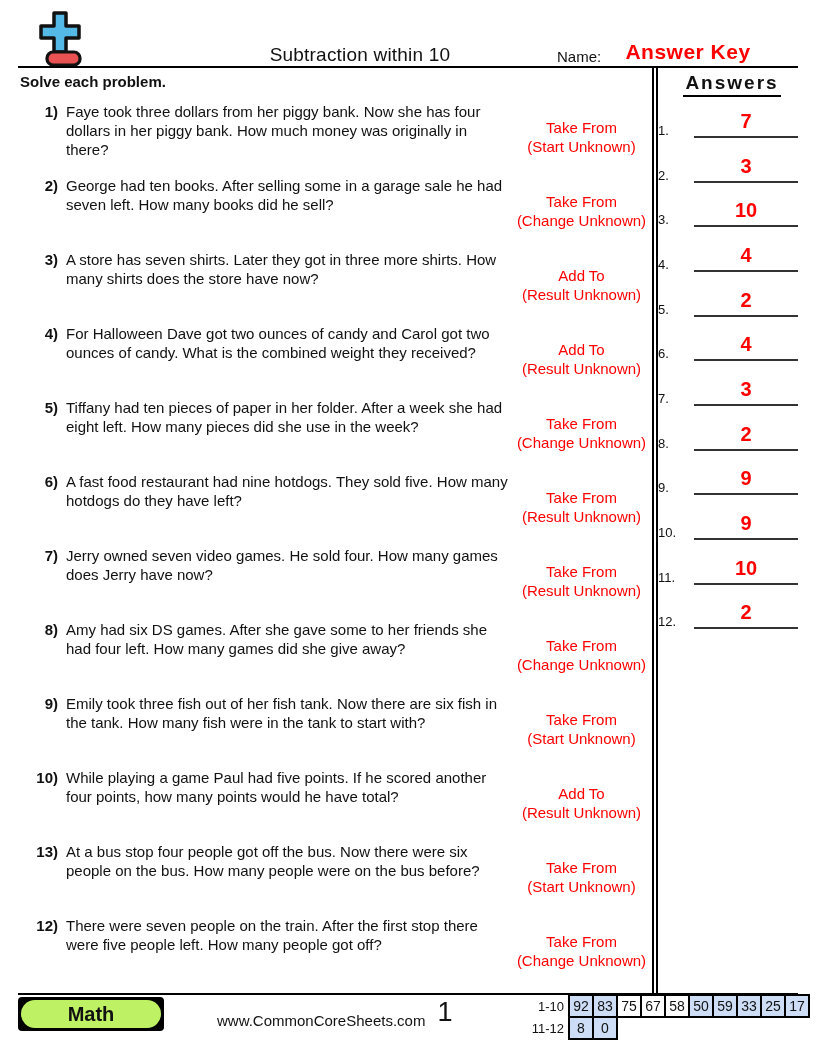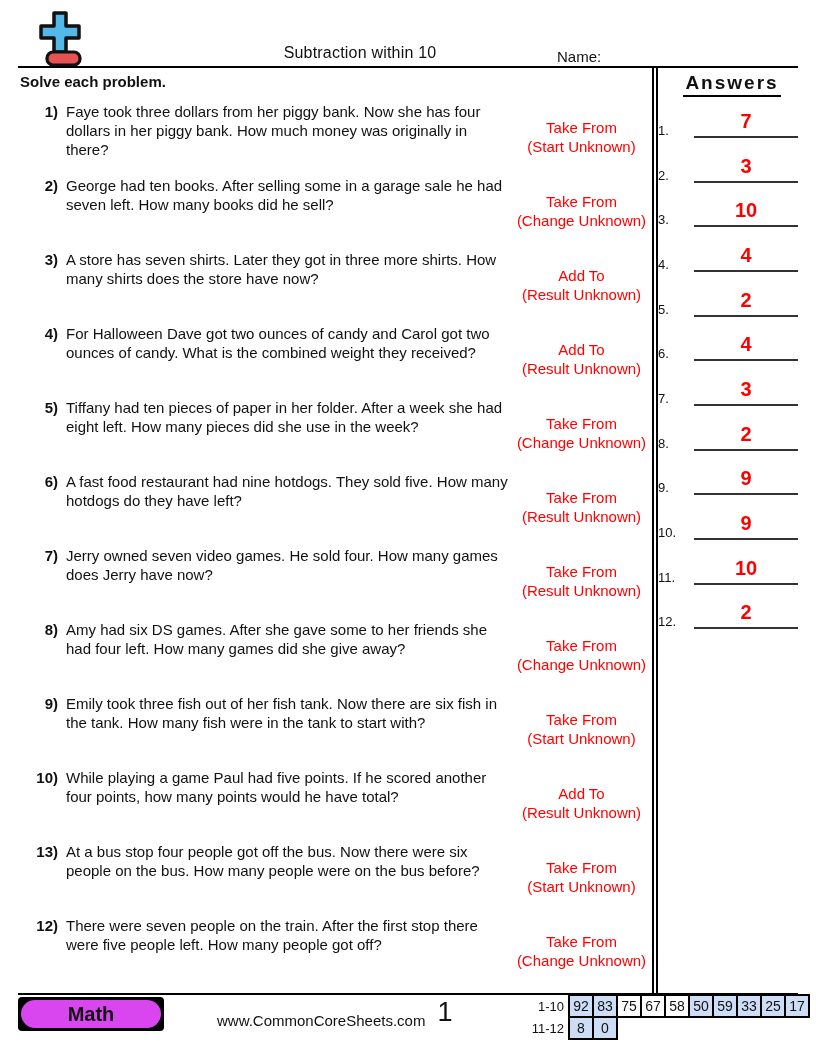--- a/index.html
+++ b/index.html
@@ -13,21 +13,21 @@
   body{
     width:816px;height:1056px;background:#ffffff;
     font-family:"Liberation Sans", sans-serif;color:#111;
     position:relative;overflow:hidden;
   }
   .page{position:absolute;inset:0;}
 
   
   .logo{position:absolute;left:36px;top:10px;}
   .ws-title{position:absolute;left:200px;top:44px;width:320px;text-align:center;
-    font-size:16px;letter-spacing:.2px;}
+    font-size:19px;letter-spacing:.2px;}
   .name-label{position:absolute;left:557px;top:48px;font-size:15px;}
   .name-value{position:absolute;left:613px;top:40px;width:150px;text-align:center;
     font-size:21px;font-weight:bold;color:var(--red);letter-spacing:.5px;}
   .header-rule{position:absolute;left:18px;right:18px;top:66px;border-top:2px solid #000;}
   .instructions{position:absolute;left:20px;top:73px;font-size:15px;font-weight:bold;}
 
   
   .vsep{position:absolute;left:652px;top:68px;height:925px;width:2px;
     border-left:2px solid #000;border-right:2px solid #000;}
   .answers-title{position:absolute;left:662px;top:72px;width:140px;text-align:center;}
@@ -47,21 +47,21 @@
     display:flex;align-items:flex-end;}
   .anum{flex:0 0 36px;font-size:13px;padding-bottom:0px;}
   .aline{flex:1;border-bottom:2px solid var(--linegray);text-align:center;}
   .aval{display:inline-block;font-size:20px;font-weight:bold;color:var(--red);
     padding-bottom:3px;}
 
   
   .footer-rule{position:absolute;left:18px;right:18px;top:993px;border-top:2px solid #000;}
   .subject-badge{position:absolute;left:18px;top:997px;width:146px;height:34px;
     background:#000;border-radius:4px;}
-  .subject-pill{position:absolute;inset:3px;background:#d946ef;border-radius:16px;
+  .subject-pill{position:absolute;inset:3px;background:#bef264;border-radius:16px;
     display:flex;align-items:center;justify-content:center;
     font-size:20px;font-weight:bold;}
   .site-url{position:absolute;left:176px;top:1012px;font-size:15px;margin-left:41px;}
   .page-number{position:absolute;left:400px;top:997px;width:90px;text-align:center;
     font-size:27px;}
   .score{position:absolute;left:528px;top:994px;border-collapse:collapse;
     font-size:13px;}
   .score td{padding:0;text-align:center;height:20px;margin-top:12px;}
   .score .slabel{border:none;padding-right:4px;text-align:right;min-width:36px;
     font-size:13px;}
@@ -74,20 +74,21 @@
 <div class="page">
 
   <div class="logo">
     <svg width="48" height="58" viewBox="0 0 48 58">
       <path d="M18 3 h12 v13 h13 v12 h-13 v14 h-12 v-14 h-13 v-12 h13 z" fill="#55b9e8" stroke="#111" stroke-width="3.5" stroke-linejoin="round"></path>
       <rect x="11" y="42" width="33" height="13" rx="6" fill="#e85252" stroke="#111" stroke-width="3.2"></rect>
     </svg>
   </div>
   <div class="ws-title">Subtraction within 10</div>
   <div class="name-label">Name:</div>
+  <div class="name-value">Answer Key</div>
   <div class="header-rule"></div>
   <div class="instructions">Solve each problem.</div>
 
   <div class="vsep"></div>
   <div class="answers-title"><span>Answers</span></div>
 
   <div class="ans-row" style="top:104px">
     <span class="anum">1.</span>
     <span class="aline"><span class="aval">7</span></span>
   </div>

